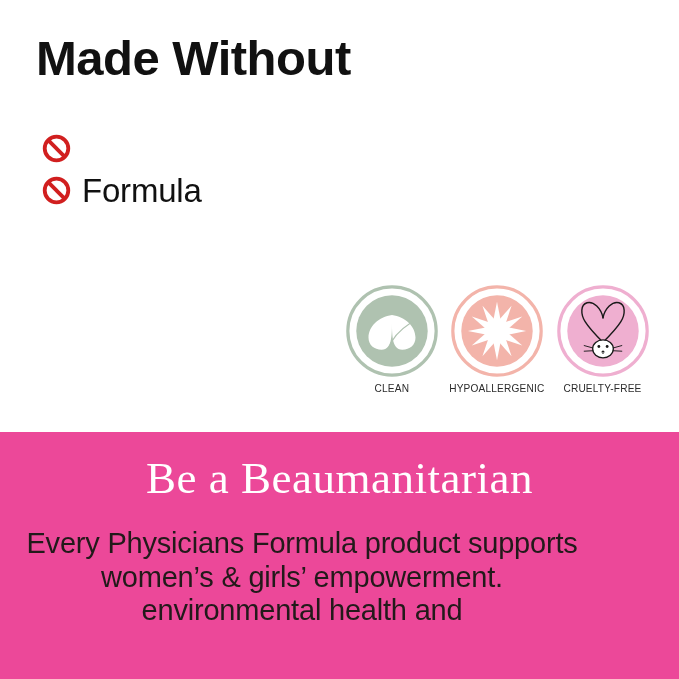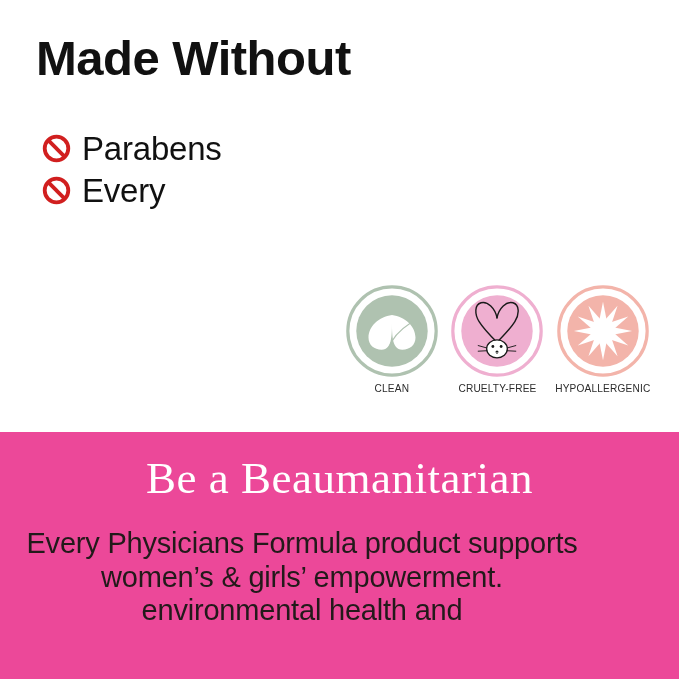--- a/index.html
+++ b/index.html
@@ -139,48 +139,98 @@
 
   <ul class="claims-list">
 
     <li class="claim-item">
       <span>
         <svg class="no-icon" viewBox="0 0 32 32" aria-hidden="true">
           <circle cx="16" cy="16" r="13" fill="none" stroke="#D11F1F" stroke-width="4.2"></circle>
           <line x1="6.8" y1="6.8" x2="25.2" y2="25.2" stroke="#D11F1F" stroke-width="4.2"></line>
         </svg>
       </span>
-      <span class="claim-label">Parabens</span>
     </li>
 
     <li class="claim-item">
       <span>
         <svg class="no-icon" viewBox="0 0 32 32" aria-hidden="true">
           <circle cx="16" cy="16" r="13" fill="none" stroke="#D11F1F" stroke-width="4.2"></circle>
           <line x1="6.8" y1="6.8" x2="25.2" y2="25.2" stroke="#D11F1F" stroke-width="4.2"></line>
         </svg>
       </span>
-      <span class="claim-label">Every</span>
+      <span class="claim-label">Formula</span>
     </li>
 
   </ul>
 
   <div class="badges">
 
     <div class="badge">
       <span>
         <svg class="badge-mark" viewBox="0 0 100 100" aria-hidden="true">
           <circle cx="50" cy="50" r="47" fill="none" stroke="#AFC2B0" stroke-width="3.4"></circle>
           <circle cx="50" cy="50" r="38" fill="#AFC2B0"></circle>
           <path d="M50 33 C36 35 25 45 25 57 C25 65 31 70 39 70 C51 70 50 52 50 33 Z" fill="#ffffff"></path>
           <path d="M50 33 C64 35 75 45 75 57 C75 65 69 70 61 70 C49 70 50 52 50 33 Z" fill="#ffffff"></path>
           <path d="M69 42 C58 49 50 58 46 69" fill="none" stroke="#AFC2B0" stroke-width="1.1" stroke-linecap="round"></path>
         </svg>
       </span>
       <span class="badge-label">CLEAN</span>
+    </div>
+
+    <div class="badge">
+      <span>
+        <svg class="badge-mark" viewBox="0 0 100 100" aria-hidden="true">
+          <circle cx="50" cy="50" r="47" fill="none" stroke="#F3B4AA" stroke-width="3.4"></circle>
+          <circle cx="50" cy="50" r="38" fill="#F3B4AA"></circle>
+          <g fill="#ffffff">
+            <g transform="translate(50,50)">
+              <g>
+                  <path d="M0 -31 L4.6 -8 L0 -3 L-4.6 -8 Z"></path>
+                </g>
+              <g transform="rotate(30)">
+                  <path d="M0 -31 L4.6 -8 L0 -3 L-4.6 -8 Z"></path>
+                </g>
+              <g transform="rotate(60)">
+                  <path d="M0 -31 L4.6 -8 L0 -3 L-4.6 -8 Z"></path>
+                </g>
+              <g transform="rotate(90)">
+                  <path d="M0 -31 L4.6 -8 L0 -3 L-4.6 -8 Z"></path>
+                </g>
+              <g transform="rotate(120)">
+                  <path d="M0 -31 L4.6 -8 L0 -3 L-4.6 -8 Z"></path>
+                </g>
+              <g transform="rotate(150)">
+                  <path d="M0 -31 L4.6 -8 L0 -3 L-4.6 -8 Z"></path>
+                </g>
+              <g transform="rotate(180)">
+                  <path d="M0 -31 L4.6 -8 L0 -3 L-4.6 -8 Z"></path>
+                </g>
+              <g transform="rotate(210)">
+                  <path d="M0 -31 L4.6 -8 L0 -3 L-4.6 -8 Z"></path>
+                </g>
+              <g transform="rotate(240)">
+                  <path d="M0 -31 L4.6 -8 L0 -3 L-4.6 -8 Z"></path>
+                </g>
+              <g transform="rotate(270)">
+                  <path d="M0 -31 L4.6 -8 L0 -3 L-4.6 -8 Z"></path>
+                </g>
+              <g transform="rotate(300)">
+                  <path d="M0 -31 L4.6 -8 L0 -3 L-4.6 -8 Z"></path>
+                </g>
+              <g transform="rotate(330)">
+                  <path d="M0 -31 L4.6 -8 L0 -3 L-4.6 -8 Z"></path>
+                </g>
+              <circle cx="0" cy="0" r="7.5"></circle>
+            </g>
+          </g>
+        </svg>
+      </span>
+      <span class="badge-label">HYPOALLERGENIC</span>
     </div>
 
     <div class="badge">
       <span>
         <svg class="badge-mark" viewBox="0 0 100 100" aria-hidden="true">
           <circle cx="50" cy="50" r="47" fill="none" stroke="#EFAFD0" stroke-width="3.4"></circle>
           <circle cx="50" cy="50" r="38" fill="#EFAFD0"></circle>
           <g fill="none" stroke="#1a1a1a" stroke-width="1.5" stroke-linecap="round">
             <path d="M50 36 C48 26 40 18 33 20 C26 22 26 32 31 40 C36 48 44 56 50 62"></path>
             <path d="M50 36 C52 26 60 18 67 20 C74 22 74 32 69 40 C64 48 56 56 50 62"></path>
@@ -194,71 +244,20 @@
             <path d="M39 68 L30 65.5"></path>
             <path d="M39 71 L30 71.5"></path>
             <path d="M61 68 L70 65.5"></path>
             <path d="M61 71 L70 71.5"></path>
           </g>
         </svg>
       </span>
       <span class="badge-label">CRUELTY-FREE</span>
     </div>
 
-    <div class="badge">
-      <span>
-        <svg class="badge-mark" viewBox="0 0 100 100" aria-hidden="true">
-          <circle cx="50" cy="50" r="47" fill="none" stroke="#F3B4AA" stroke-width="3.4"></circle>
-          <circle cx="50" cy="50" r="38" fill="#F3B4AA"></circle>
-          <g fill="#ffffff">
-            <g transform="translate(50,50)">
-              <g>
-                  <path d="M0 -31 L4.6 -8 L0 -3 L-4.6 -8 Z"></path>
-                </g>
-              <g transform="rotate(30)">
-                  <path d="M0 -31 L4.6 -8 L0 -3 L-4.6 -8 Z"></path>
-                </g>
-              <g transform="rotate(60)">
-                  <path d="M0 -31 L4.6 -8 L0 -3 L-4.6 -8 Z"></path>
-                </g>
-              <g transform="rotate(90)">
-                  <path d="M0 -31 L4.6 -8 L0 -3 L-4.6 -8 Z"></path>
-                </g>
-              <g transform="rotate(120)">
-                  <path d="M0 -31 L4.6 -8 L0 -3 L-4.6 -8 Z"></path>
-                </g>
-              <g transform="rotate(150)">
-                  <path d="M0 -31 L4.6 -8 L0 -3 L-4.6 -8 Z"></path>
-                </g>
-              <g transform="rotate(180)">
-                  <path d="M0 -31 L4.6 -8 L0 -3 L-4.6 -8 Z"></path>
-                </g>
-              <g transform="rotate(210)">
-                  <path d="M0 -31 L4.6 -8 L0 -3 L-4.6 -8 Z"></path>
-                </g>
-              <g transform="rotate(240)">
-                  <path d="M0 -31 L4.6 -8 L0 -3 L-4.6 -8 Z"></path>
-                </g>
-              <g transform="rotate(270)">
-                  <path d="M0 -31 L4.6 -8 L0 -3 L-4.6 -8 Z"></path>
-                </g>
-              <g transform="rotate(300)">
-                  <path d="M0 -31 L4.6 -8 L0 -3 L-4.6 -8 Z"></path>
-                </g>
-              <g transform="rotate(330)">
-                  <path d="M0 -31 L4.6 -8 L0 -3 L-4.6 -8 Z"></path>
-                </g>
-              <circle cx="0" cy="0" r="7.5"></circle>
-            </g>
-          </g>
-        </svg>
-      </span>
-      <span class="badge-label">HYPOALLERGENIC</span>
-    </div>
-
   </div>
 </div>
 
 <div class="pink-panel">
   <div class="panel-heading">Be a Beaumanitarian</div>
   <div class="panel-body">
     <span>Every Physicians Formula product supports</span>
     <span>women’s &amp; girls’ empowerment.</span>
     <span>environmental health and</span>
   </div>

